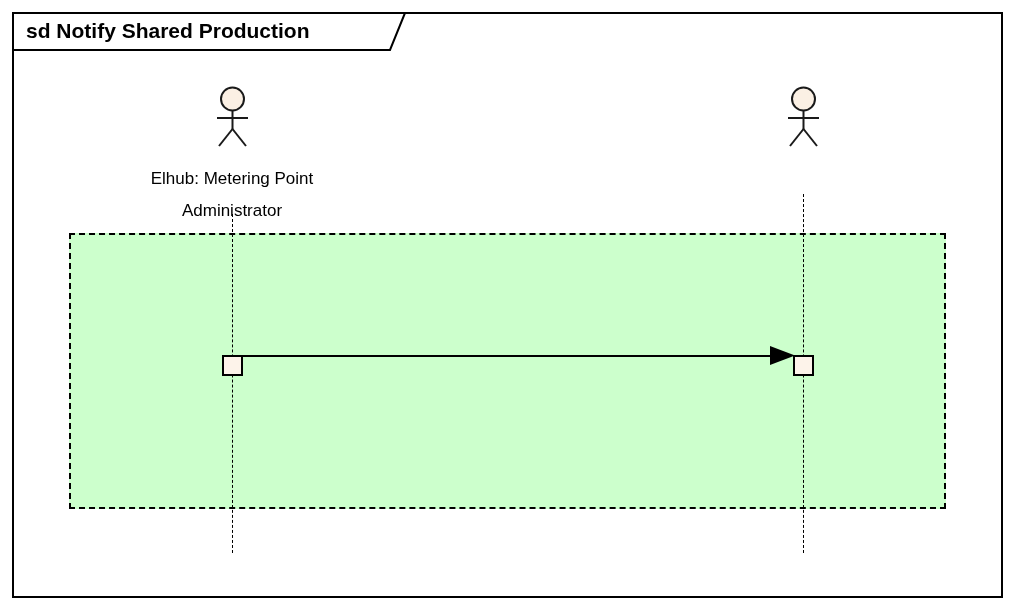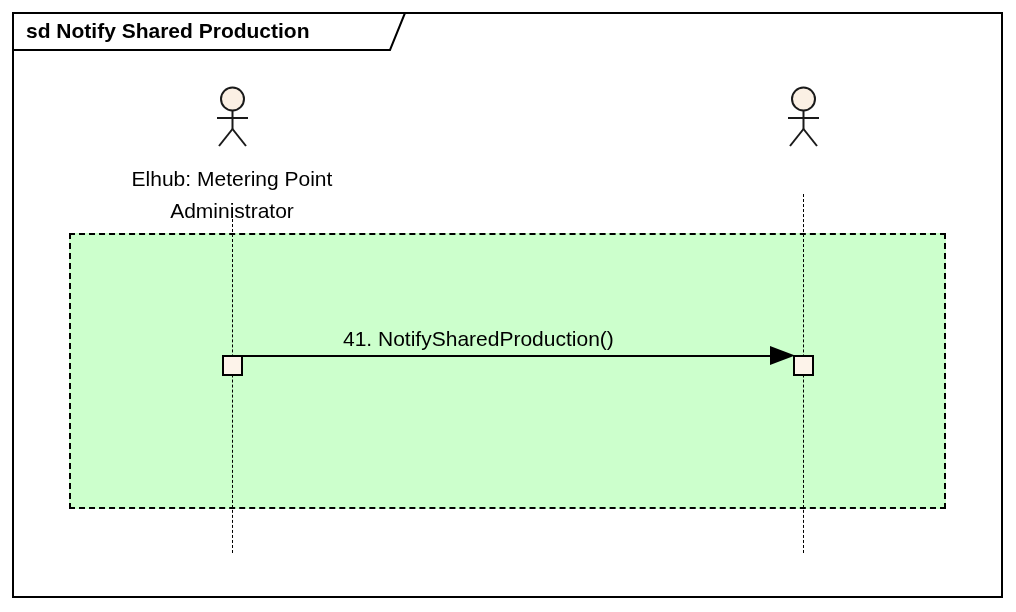--- a/index.html
+++ b/index.html
@@ -51,21 +51,21 @@
   .lifeline {
     position: absolute;
     width: 0px;
     border-left: 1px dashed #000000;
   }
   .actor-figure {
     position: absolute;
   }
   .actor-label {
     position: absolute;
-    font-size: 21px;
+    font-size: 17px;
     color: #000000;
     text-align: center;
     line-height: 32px;
     white-space: pre-line;
   }
   .fragment-region {
     position: absolute;
     background: #ccffcc;
     border: 2px dashed #000000;
     box-sizing: border-box;
@@ -132,21 +132,20 @@
   </div>
 
 
   <div class="lifeline" style="left:803px; top:194px; height:359px;"></div>
 
   <div class="fragment-region" style="left:69px; top:233px; width:877px; height:276px;"></div>
 
   <div class="lifeline" style="left:232px; top:234px; height:274px;"></div>
   <div class="lifeline" style="left:803px; top:234px; height:274px;"></div>
 
-  <div class="message-label" style="left:343px; top:327px;">41. NotifySharedProduction()</div>
 
   <div class="message-line" style="left:243px; top:355px; width:541px;"></div>
 
   <div class="message-arrowhead" style="left:770px; top:345px;">
     <svg width="26" height="21" viewBox="0 0 26 21">
       <path d="M 0 1 L 25 10.5 L 0 20 Z" fill="#000000"></path>
     </svg>
   </div>
 
   <div class="activation-box" style="left:222px; top:355px; width:21px; height:21px;"></div>

